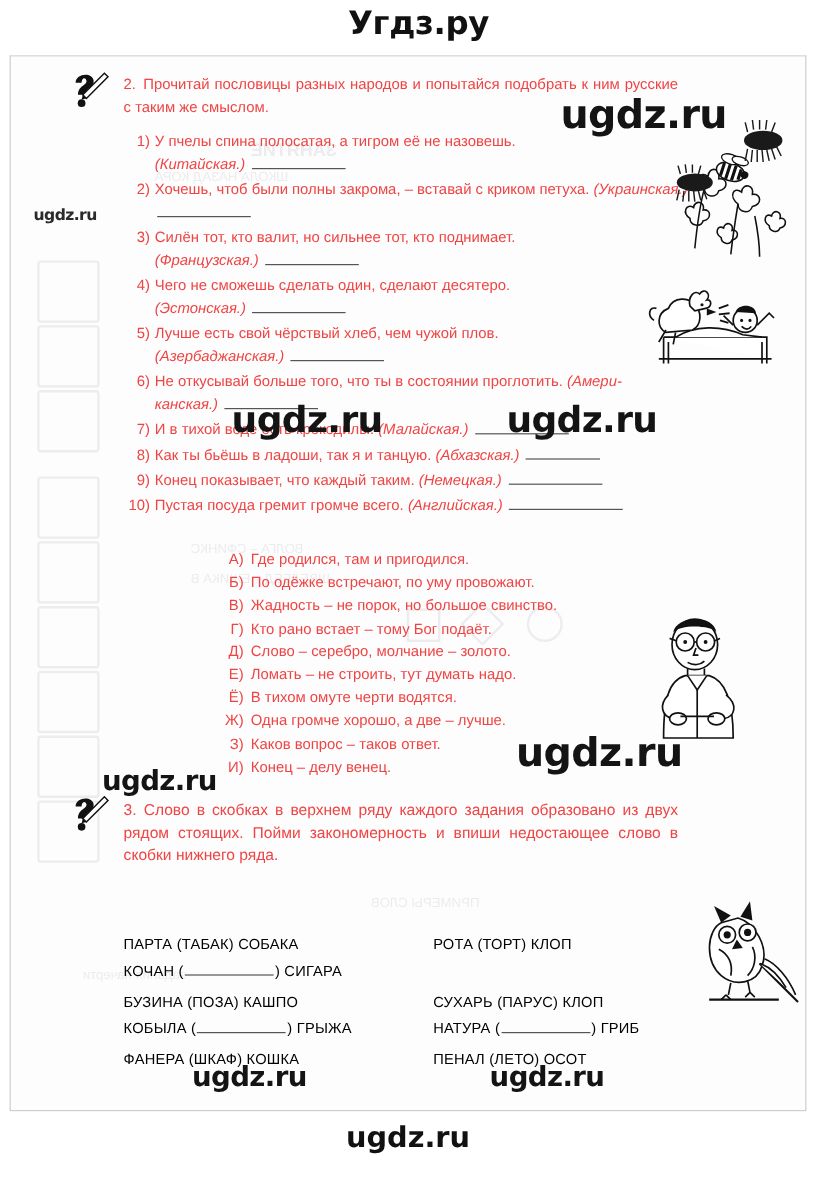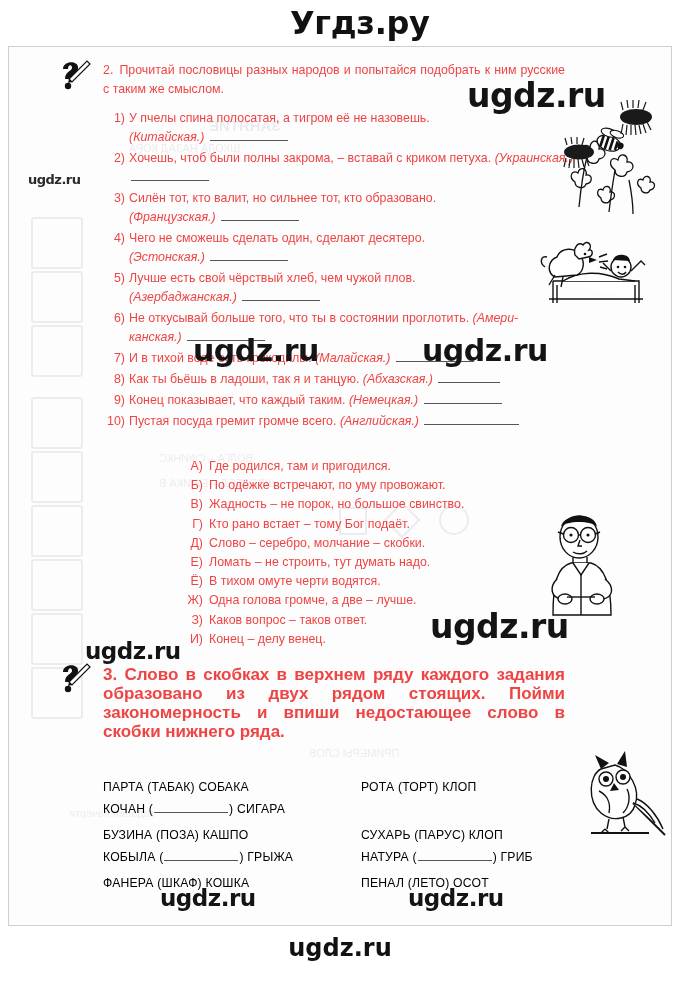--- a/index.html
+++ b/index.html
@@ -21,21 +21,21 @@
   .site-header {
     position: absolute;
     top: 0; left: 0;
     width: 680px; height: 46px;
     background: #ffffff;
     z-index: 40;
   }
   .site-logo {
     position: absolute;
     top: 4px; left: 290px;
-    font-size: 32px;
+    font-size: 27px;
     font-weight: bold;
     color: #111111;
     letter-spacing: -0.3px;
     font-family: "DejaVu Sans", sans-serif;
     text-align: right;
   }
 
   
   .sheet {
     position: absolute;
@@ -142,23 +142,22 @@
   ul.answers li .let {
     position: absolute;
     left: 0; top: 0;
     width: 20px;
     text-align: right;
   }
 
   .intro3 {
     width: 462px;
     text-align: justify;
-    font-size: 17px;
+    font-size: 13px;
     line-height: 19px;
-    font-weight: bold;
   }
 
   
   .puzzle {
     position: absolute;
     left: 94px; top: 729px;
     width: 470px;
     display: grid;
     grid-template-columns: 258px 212px;
     row-gap: 4px;
@@ -267,21 +266,21 @@
 
           <li>
             <span class="num">2)</span>
             <span>Хочешь, чтоб были полны закрома, – вставай с криком петуха.</span>
             <span class="nat">(Украинская.)</span>
             <span class="blank"></span>
           </li>
 
           <li>
             <span class="num">3)</span>
-            <span>Силён тот, кто валит, но сильнее тот, кто образовано.</span><br>
+            <span>Силён тот, кто валит, но сильнее тот, кто поднимает.</span><br>
             <span class="nat">(Французская.)</span>
             <span class="blank"></span>
           </li>
 
           <li>
             <span class="num">4)</span>
             <span>Чего не сможешь сделать один, сделают десятеро.</span><br>
             <span class="nat">(Эстонская.)</span>
             <span class="blank"></span>
           </li>
@@ -344,33 +343,33 @@
           <li>
             <span class="let">В)</span>
             <span>Жадность – не порок, но большое свинство.</span>
           </li>
           <li>
             <span class="let">Г)</span>
             <span>Кто рано встает – тому Бог подаёт.</span>
           </li>
           <li>
             <span class="let">Д)</span>
-            <span>Слово – серебро, молчание – скобки.</span>
+            <span>Слово – серебро, молчание – золото.</span>
           </li>
           <li>
             <span class="let">Е)</span>
             <span>Ломать – не строить, тут думать надо.</span>
           </li>
           <li>
             <span class="let">Ё)</span>
             <span>В тихом омуте черти водятся.</span>
           </li>
           <li>
             <span class="let">Ж)</span>
-            <span>Одна голова громче, а две – лучше.</span>
+            <span>Одна громче хорошо, а две – лучше.</span>
           </li>
           <li>
             <span class="let">З)</span>
             <span>Каков вопрос – таков ответ.</span>
           </li>
           <li>
             <span class="let">И)</span>
             <span>Конец – делу венец.</span>
           </li>
         </ul>

